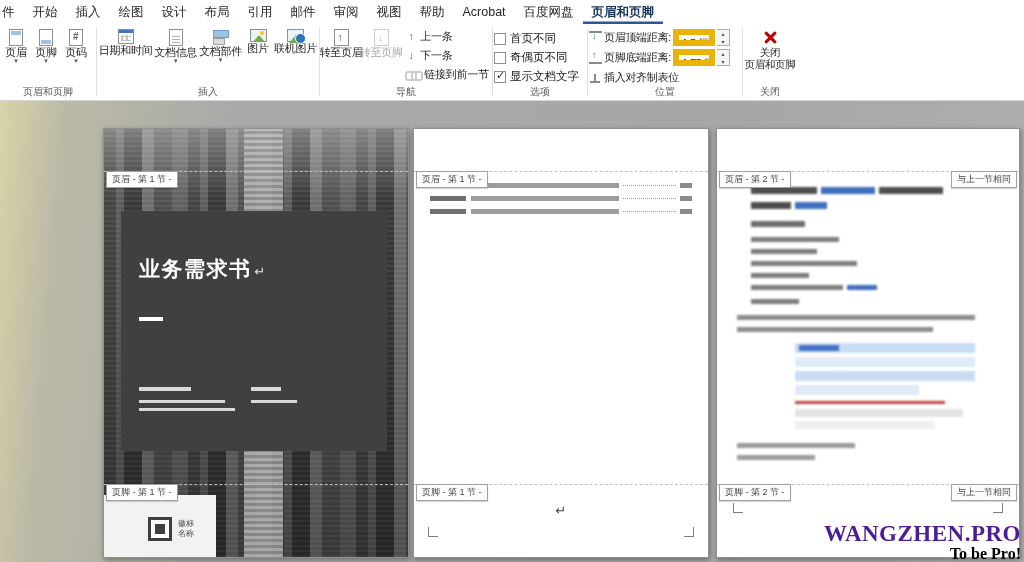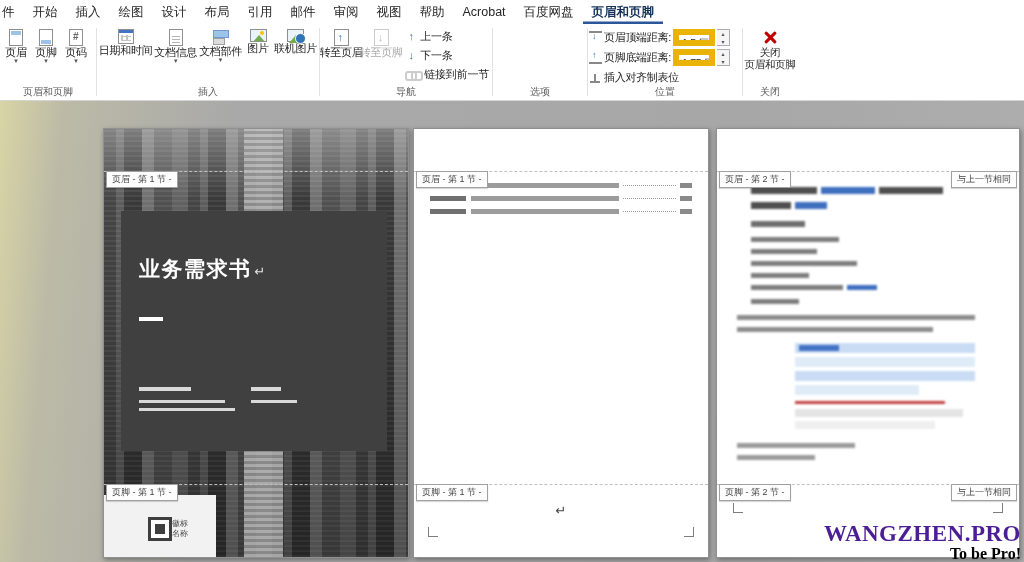--- a/index.html
+++ b/index.html
@@ -129,21 +129,21 @@
     background:linear-gradient(180deg,rgba(215,215,215,.45) 0,rgba(130,130,130,.08) 70px,rgba(0,0,0,.28) 100%);}
   .bldg{position:absolute;top:0;bottom:0;left:46%;width:13%;z-index:1;opacity:.75;
     background:repeating-linear-gradient(0deg,#cacaca 0 3px,#9e9e9e 3px 6px);}
   .whiteband{position:absolute;left:0;bottom:0;width:112px;height:62px;background:#f2f2f2;z-index:2;}
   .bluebox{position:absolute;left:17px;top:82px;width:266px;height:240px;background:#404040;z-index:3;}
   .cover-title{position:absolute;left:18px;top:44px;font-size:21px;font-weight:700;color:#fff;
     letter-spacing:1.5px;white-space:nowrap;}
   .cover-title .pmark{font-size:13px;font-weight:400;color:rgba(255,255,255,.85);margin-left:3px;letter-spacing:0;}
   .cover-dash{position:absolute;left:18px;top:106px;width:24px;height:4px;background:#fff;}
   .cvb{position:absolute;background:rgba(255,255,255,.8);filter:blur(.4px);}
-  .logo{position:absolute;left:44px;bottom:16px;display:flex;align-items:center;z-index:4;}
+  .logo{position:absolute;left:44px;bottom:16px;display:flex;gap:6px;align-items:center;z-index:4;}
   .logo-icon{width:24px;height:24px;border:3px solid #3e3e3e;background:#fff;position:relative;}
   .logo-icon::after{content:"";position:absolute;inset:4px;background:#3e3e3e;}
   .logo-text{font-size:8px;color:#444;line-height:1.2;}
 
   
   .p2lines{position:absolute;left:16px;top:54px;filter:blur(.7px);}
   .p2row{display:flex;align-items:center;width:262px;margin-bottom:8px;}
   .p2row .s1{width:36px;height:5px;background:#707070;flex:none;}
   .p2row .s2{width:148px;height:5px;background:#9c9c9c;margin-left:5px;flex:none;}
   .p2row .s3{flex:1;border-bottom:1px dotted #9c9c9c;height:1px;margin:0 4px;}
@@ -254,20 +254,34 @@
           <span class="i i-link"></span>
           <span>链接到前一节</span>
         </div>
       </div>
     </div>
     <div class="group-label">导航</div>
   </div>
   <div class="vdiv"></div>
 
   <div class="group g4">
+    <div class="grp-body optcol">
+      <div class="optrow">
+        <span class="cb"></span>
+        <span>首页不同</span>
+      </div>
+      <div class="optrow">
+        <span class="cb"></span>
+        <span>奇偶页不同</span>
+      </div>
+      <div class="optrow">
+        <span class="cb checked"></span>
+        <span>显示文档文字</span>
+      </div>
+    </div>
     <div class="group-label">选项</div>
   </div>
   <div class="vdiv"></div>
 
   <div class="group g5">
     <div class="grp-body poscol">
       <div class="posrow">
         <span class="i i-dist top"></span>
         <span>页眉顶端距离:</span>
         <span class="spinval">1.5 厘米</span>

